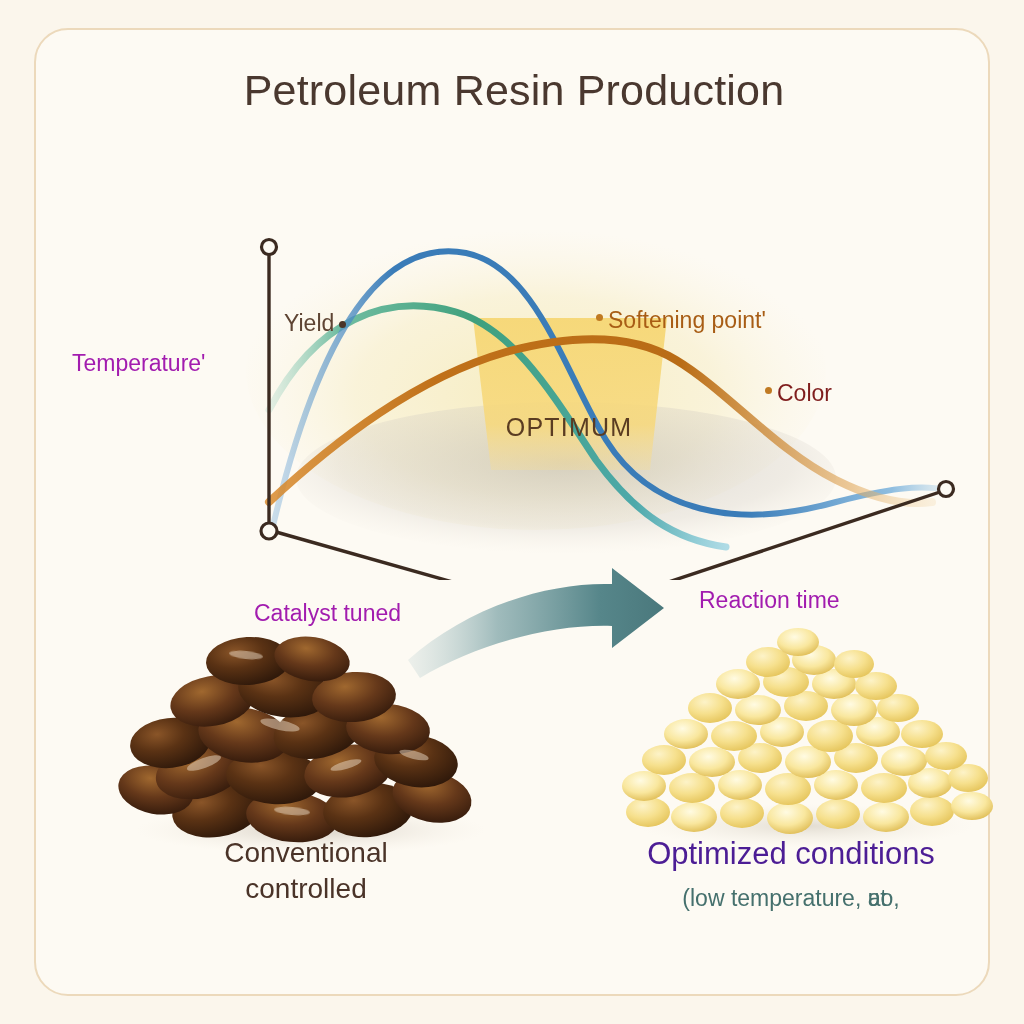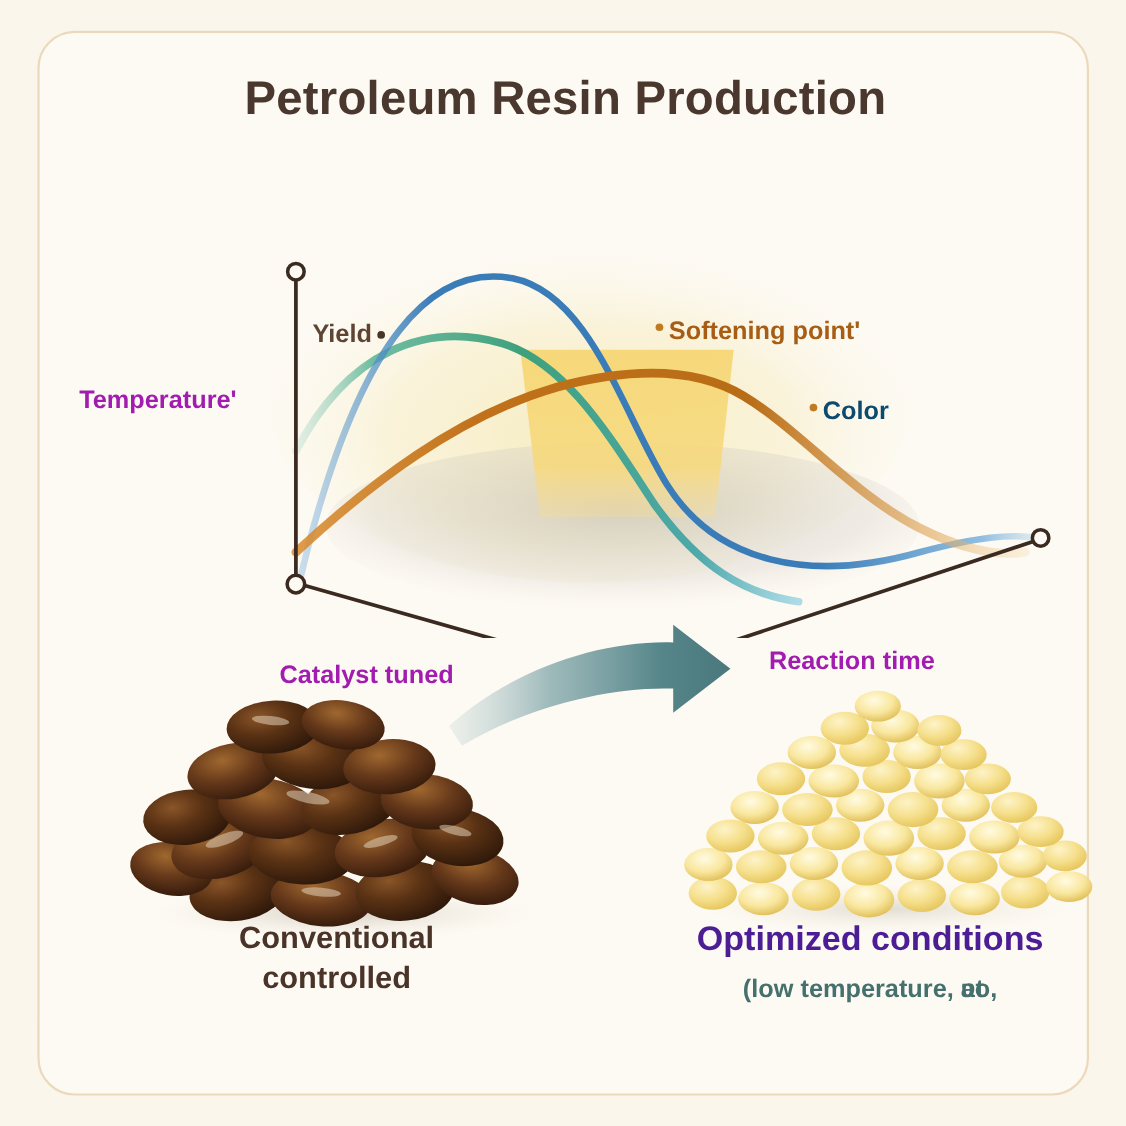--- a/index.html
+++ b/index.html
@@ -9,44 +9,43 @@
     font-family:"Liberation Sans", sans-serif;
   }
   #stage{position:relative;width:1024px;height:1024px;background:#fbf6ec;}
 
   
   .card{
     position:absolute;left:34px;top:28px;width:956px;height:968px;
     border:2px solid #ecd9bb;border-radius:34px;
     background:#fdfaf3;
     box-sizing:border-box;
-    font-weight:bold;
   }
 
   
   .title{
     position:absolute;left:0;top:36px;width:956px;text-align:center;
     font-size:43px;color:#4a382f;letter-spacing:.2px;
   }
 
   
   .chart-wrap{position:absolute;left:0;top:80px;width:956px;height:470px;}
   .chart-svg{position:absolute;left:0;top:0;}
 
   .axis-label{
     position:absolute;color:#a21caf;font-size:23px;white-space:nowrap;
   }
   .lbl-temperature{left:36px;top:240px;}
   .lbl-catalyst{left:218px;top:490px;}
   .lbl-reaction{left:615px;top:477px;margin-left:48px;}
 
-  .series-label{position:absolute;font-size:23px;white-space:nowrap;}
+  .series-label{position:absolute;font-size:23px;white-space:nowrap;margin-top:20px;}
   .lbl-yield{left:248px;top:180px;color:#5e4433;}
   .lbl-soft{left:560px;top:177px;color:#a85d15;text-align:right;}
-  .lbl-color{left:700px;top:250px;color:#0c4a6e;}
+  .lbl-color{left:729px;top:250px;color:#7f1d1d;}
 
   .dot{
     display:inline-block;width:7px;height:7px;border-radius:50%;
     vertical-align:middle;
   }
   .dot-yield{background:#4a3428;margin-left:5px;}
   .dot-soft{background:#c07a22;margin-right:5px;margin-bottom:8px;}
   .dot-color{background:#c07a22;margin-right:5px;margin-bottom:8px;}
 
   .optimum-text{
@@ -154,20 +153,21 @@
       <div class="axis-label lbl-temperature">Temperature'</div>
       <div class="axis-label lbl-catalyst">Catalyst tuned</div>
       <div class="axis-label lbl-reaction">Reaction time</div>
 
       <div class="series-label lbl-yield"><span>Yield</span><i class="dot dot-yield"></i></div>
 
       <div class="series-label lbl-soft"><i class="dot dot-soft"></i><span>Softening point'</span></div>
 
       <div class="series-label lbl-color"><i class="dot dot-color"></i><span>Color</span></div>
 
+      <div class="optimum-text">OPTIMUM</div>
     </div>
 
     <svg style="position:absolute;left:370px;top:530px;" width="300" height="120" viewBox="0 0 300 120">
       <defs>
         <linearGradient id="arrG" x1="0" y1="0" x2="1" y2="0">
           <stop offset="0%" stop-color="#cfdddc" stop-opacity="0.35"></stop>
           <stop offset="35%" stop-color="#8fb0b2" stop-opacity="0.85"></stop>
           <stop offset="75%" stop-color="#56868a"></stop>
           <stop offset="100%" stop-color="#4a787c"></stop>
         </linearGradient>

